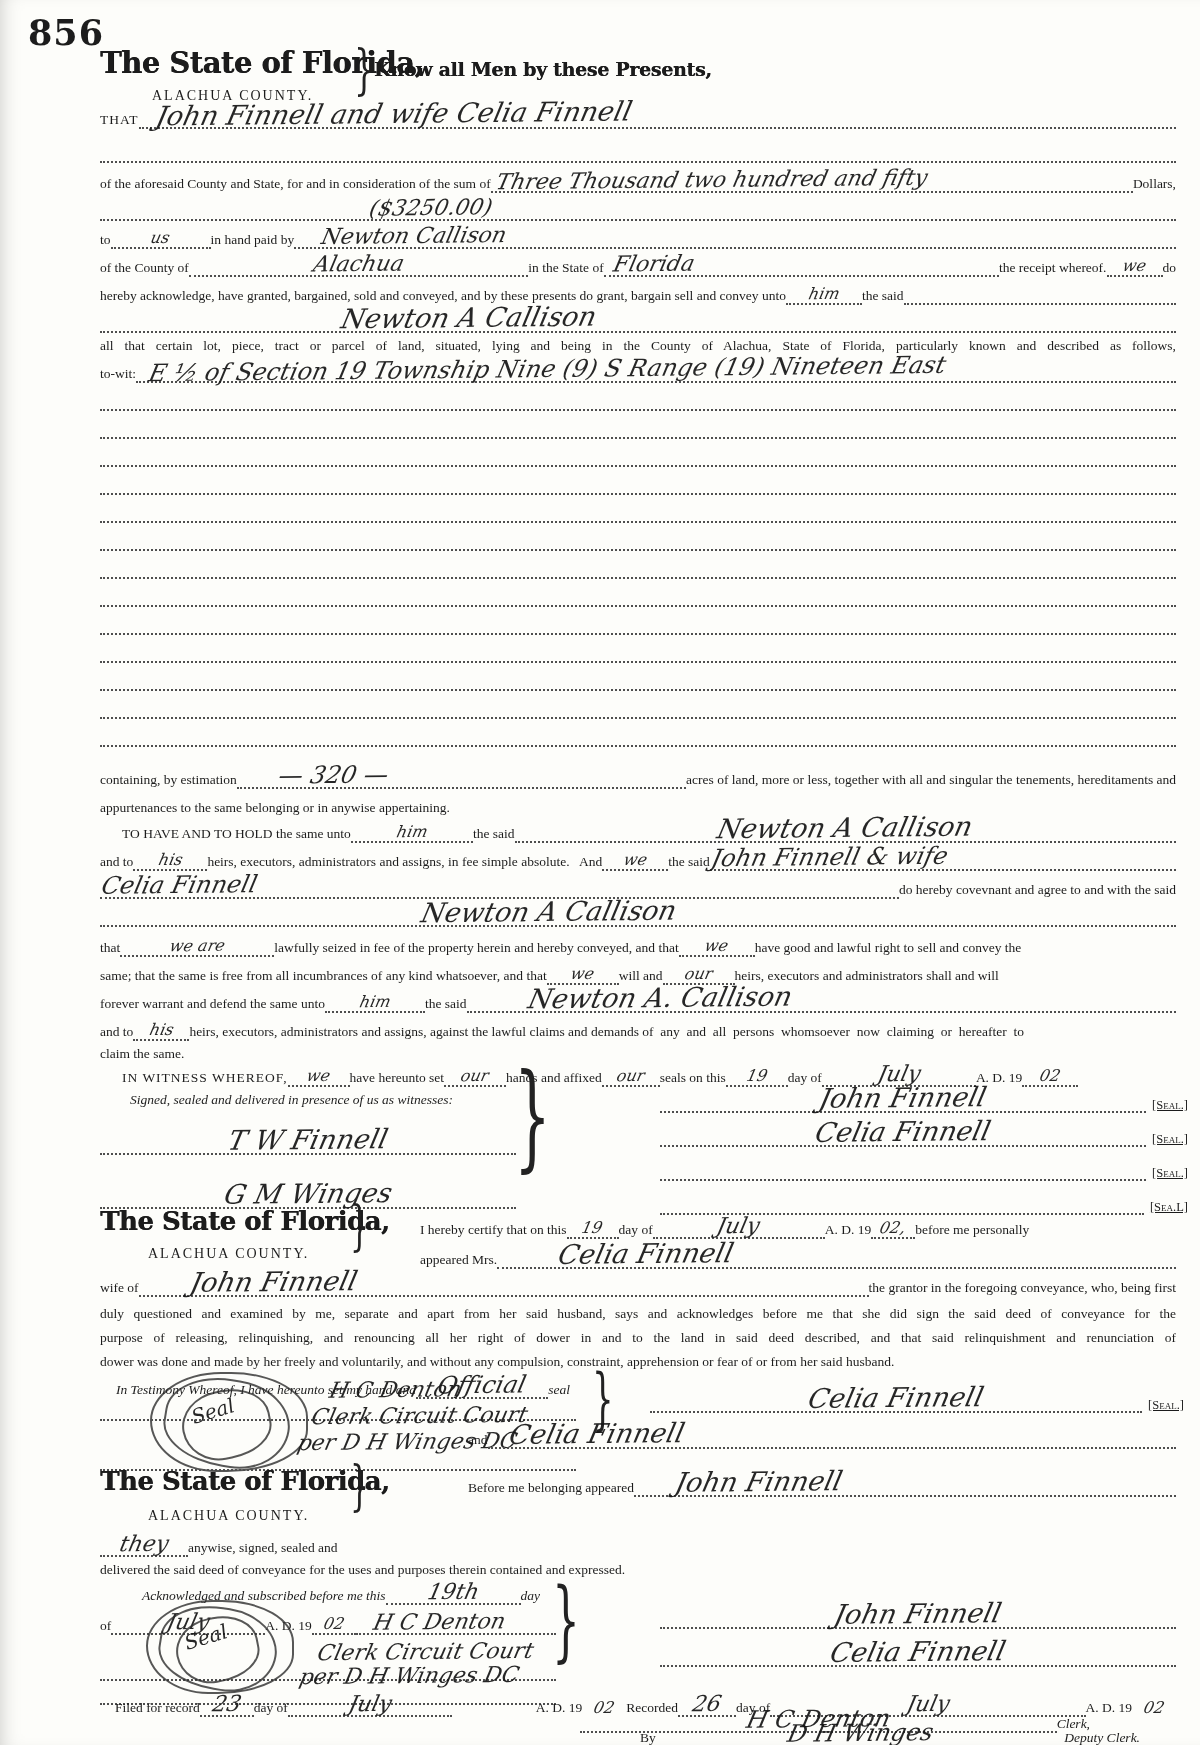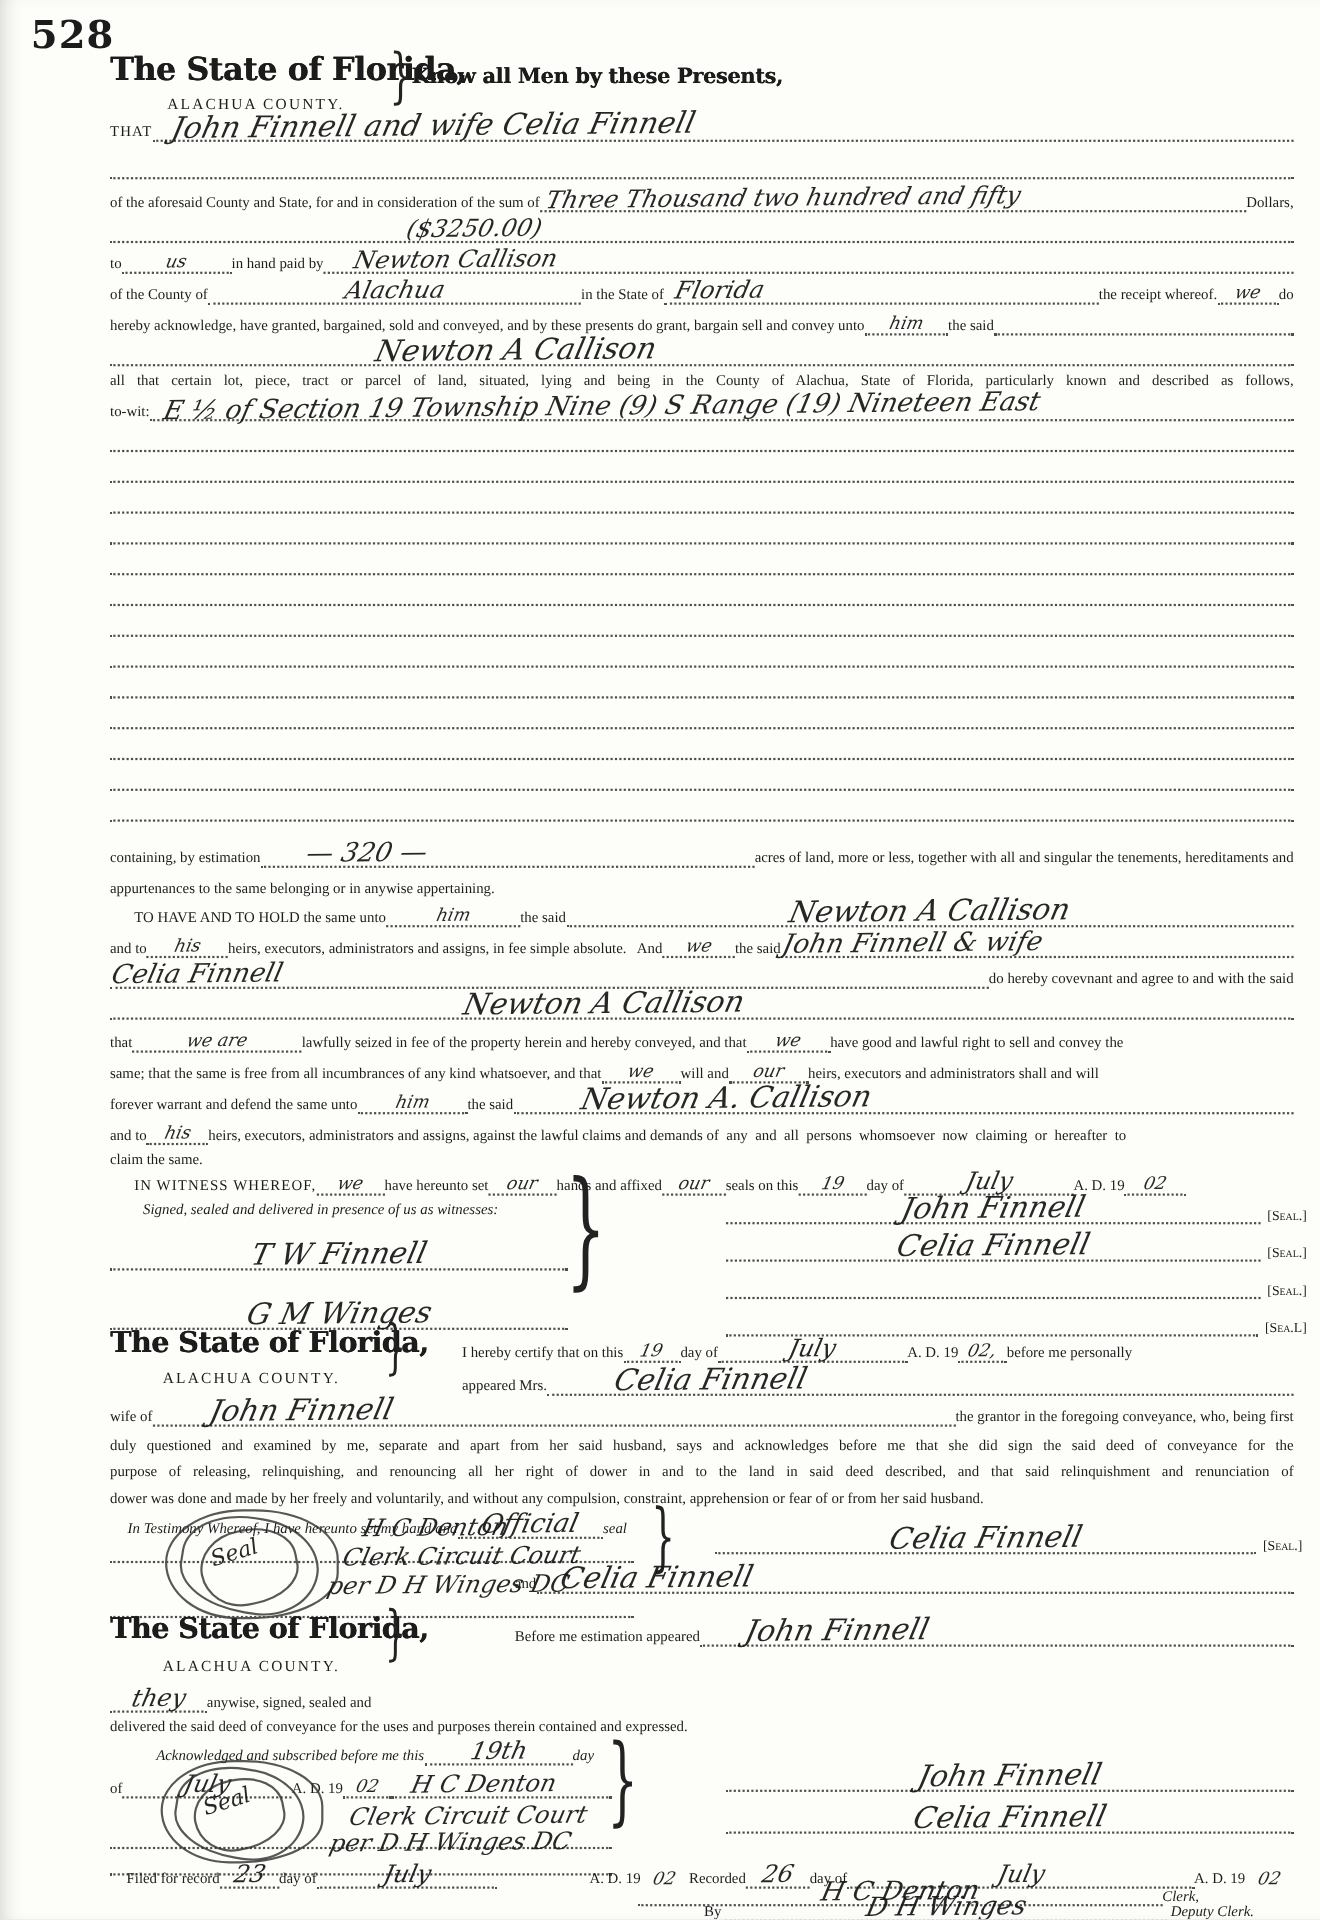--- a/index.html
+++ b/index.html
@@ -17,38 +17,38 @@
       transform:skewX(-13deg) rotate(-.6deg);color:rgba(22,22,22,.93);line-height:.72;}
   .h16{font-size:16px}.h20{font-size:20px}.h22{font-size:22px}.h24{font-size:24px}.h27{font-size:27px}
   .pageno{font-family:"DejaVu Serif",serif;font-weight:bold;font-size:35px;letter-spacing:1px;}
   .gothic{font-family:"DejaVu Serif",serif;font-weight:bold;}
   .title{font-size:29px;letter-spacing:-0.5px;text-shadow:.4px 0 0 #111;}
   .title.sm{font-size:26px;}
   .presents{font-size:19px;letter-spacing:-0.3px;text-shadow:.3px 0 0 #111;}
   .county{font-size:14px;letter-spacing:2px;}
   .caps{letter-spacing:1px;}
   .ital{font-style:italic;}
-  .sealtag{font-variant:small-caps;font-size:12.5px;flex:0 0 auto;padding-left:6px;padding-bottom:1px;}
+  .sealtag{font-variant:small-caps;font-size:12.5px;flex:0 0 auto;padding-left:6px;padding-bottom:1px;text-decoration:underline;}
   .just{display:block;text-align:justify;text-align-last:justify;white-space:normal;height:auto;}
   .plain{display:block;white-space:normal;height:auto;}
   .brace{position:absolute;font-family:"DejaVu Serif",serif;color:#222;}
   .brace::before{content:"}";}
   .scribble{position:absolute;}
   .scribble i{position:absolute;border:2.4px solid rgba(45,45,45,.8);border-radius:48% 52% 55% 45%/52% 48% 45% 55%;}
   .scribble i:nth-child(1){inset:0;}
   .scribble i:nth-child(2){inset:7% 11% 5% 9%;transform:rotate(9deg);border-radius:52% 48% 45% 55%/48% 52% 55% 45%;}
   .scribble i:nth-child(3){inset:18% 24% 13% 20%;transform:rotate(-11deg);}
   .scribble .word{position:absolute;left:26%;top:32%;transform:rotate(-17deg);}
 </style>
 </head>
 <body>
 
 <div class="doc">
 
-  <div class="abs pageno" style="top:12px;left:28px">528</div>
+  <div class="abs pageno" style="top:12px;left:28px">856</div>
 
   <div class="abs gothic title" style="top:46px;left:100px">The State of Florida,</div>
   <span class="brace" style="top:50px;left:354px;font-size:32px;transform:scaleY(1.7)"></span>
   <div class="abs gothic presents" style="top:58px;left:374px">Know all Men by these Presents,</div>
   <div class="abs county" style="top:88px;left:152px">ALACHUA COUNTY.</div>
 
   <div class="line" style="top:112px">
     <span class="lbl caps">THAT</span>
     <span class="fl left"><span class="hw h27" style="margin-left:16px">John Finnell and wife Celia Finnell</span></span>
   </div>
@@ -295,21 +295,21 @@
   <span class="abs hw h22" style="top:1434px;left:298px">per D H Winges DC</span>
   <div class="line" style="top:1454px;left:100px;right:624px">
       <span class="fl"></span>
     </div>
 
   <div class="abs gothic title sm" style="top:1466px;left:100px">The State of Florida,</div>
   <span class="brace" style="top:1468px;left:350px;font-size:30px;transform:scaleY(1.8)"></span>
   <div class="abs county" style="top:1508px;left:148px">ALACHUA COUNTY.</div>
 
   <div class="line" style="top:1480px;left:468px">
-    <span class="lbl">Before me estimation appeared</span>
+    <span class="lbl">Before me belonging appeared</span>
     <span class="fl left"><span class="hw h27" style="margin-left:40px">John Finnell</span></span>
   </div>
   <div class="line" style="top:1432px;left:468px">
     <span class="lbl">and</span>
     <span class="fl left"><span class="hw h27" style="margin-left:20px">Celia Finnell</span></span>
   </div>
 
   <div class="line" style="top:1540px">
     <span class="fl" style="flex:0 0 84px"><span class="hw h22">they</span></span>
     <span class="lbl">anywise, signed, sealed and</span>

